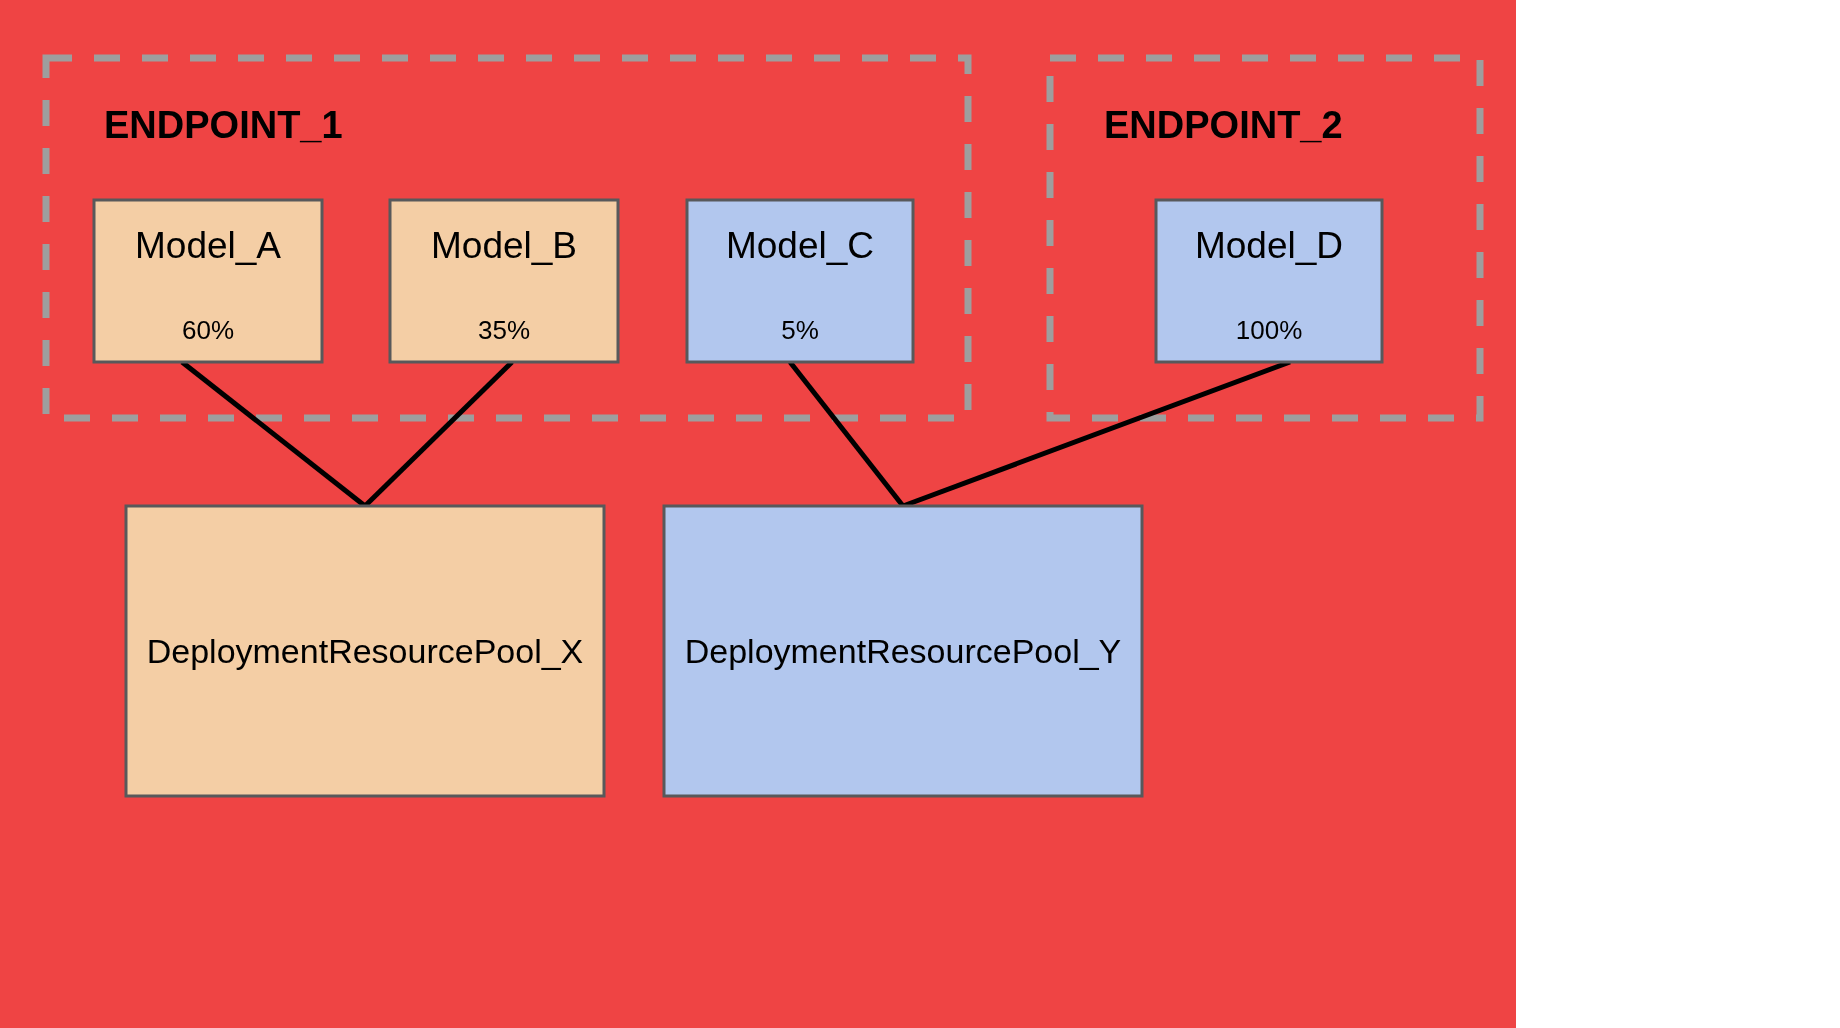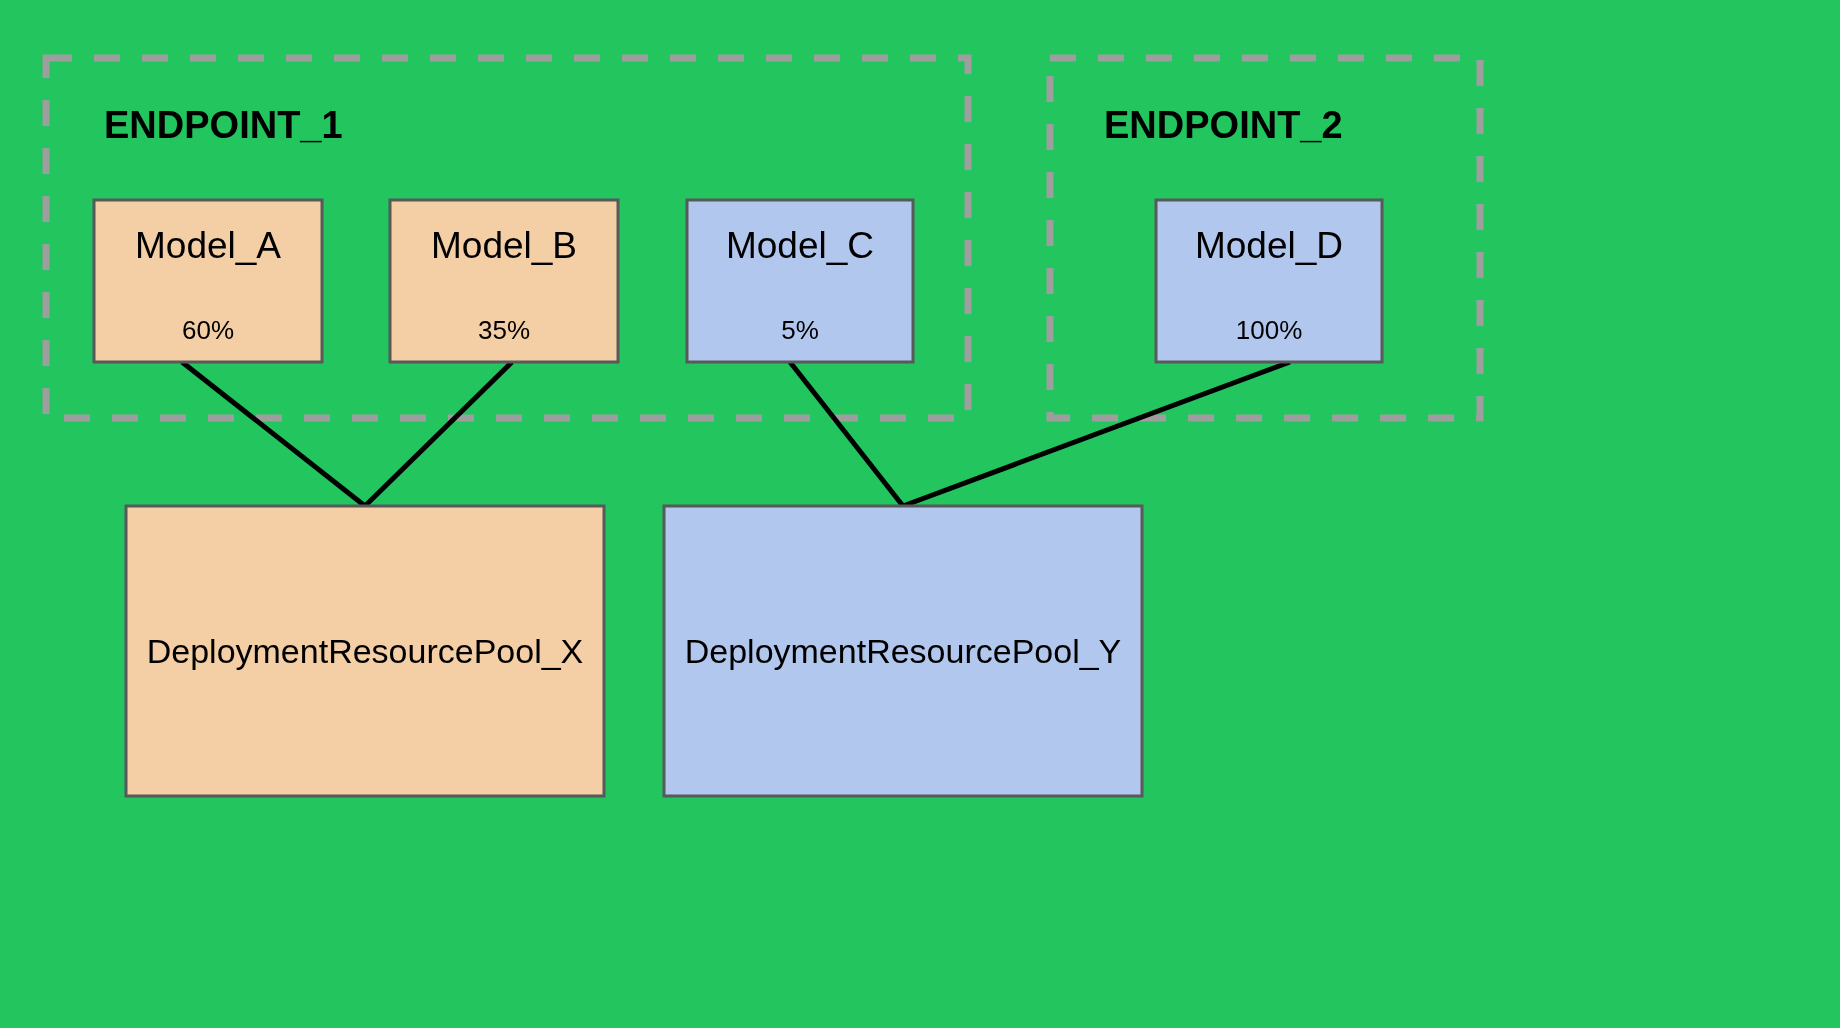--- a/index.html
+++ b/index.html
@@ -9,23 +9,23 @@
     background: #ffffff;
   }
   body {
     width: 1840px;
     height: 1028px;
     overflow: hidden;
     font-family: "Liberation Sans", sans-serif;
   }
   #diagram-root {
     position: relative;
-    width: 1840px;
+    width: 1516px;
     height: 1028px;
-    background: #22c55e;
+    background: #ef4444;
   }
   svg.diagram-canvas {
     position: absolute;
     top: 0;
     left: 0;
     width: 1840px;
     height: 1028px;
     display: block;
   }
   .group-frame {

